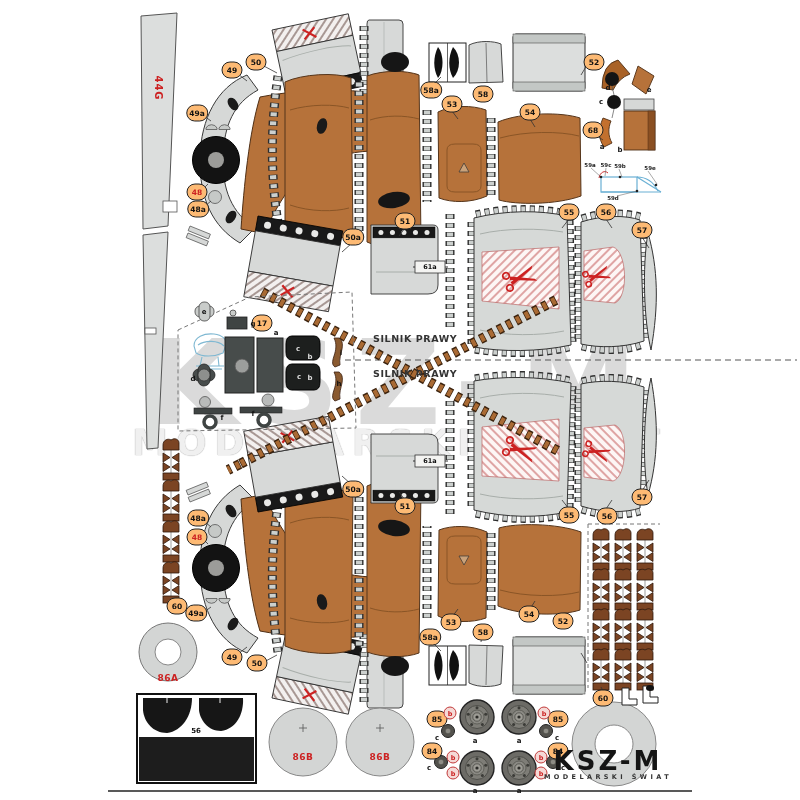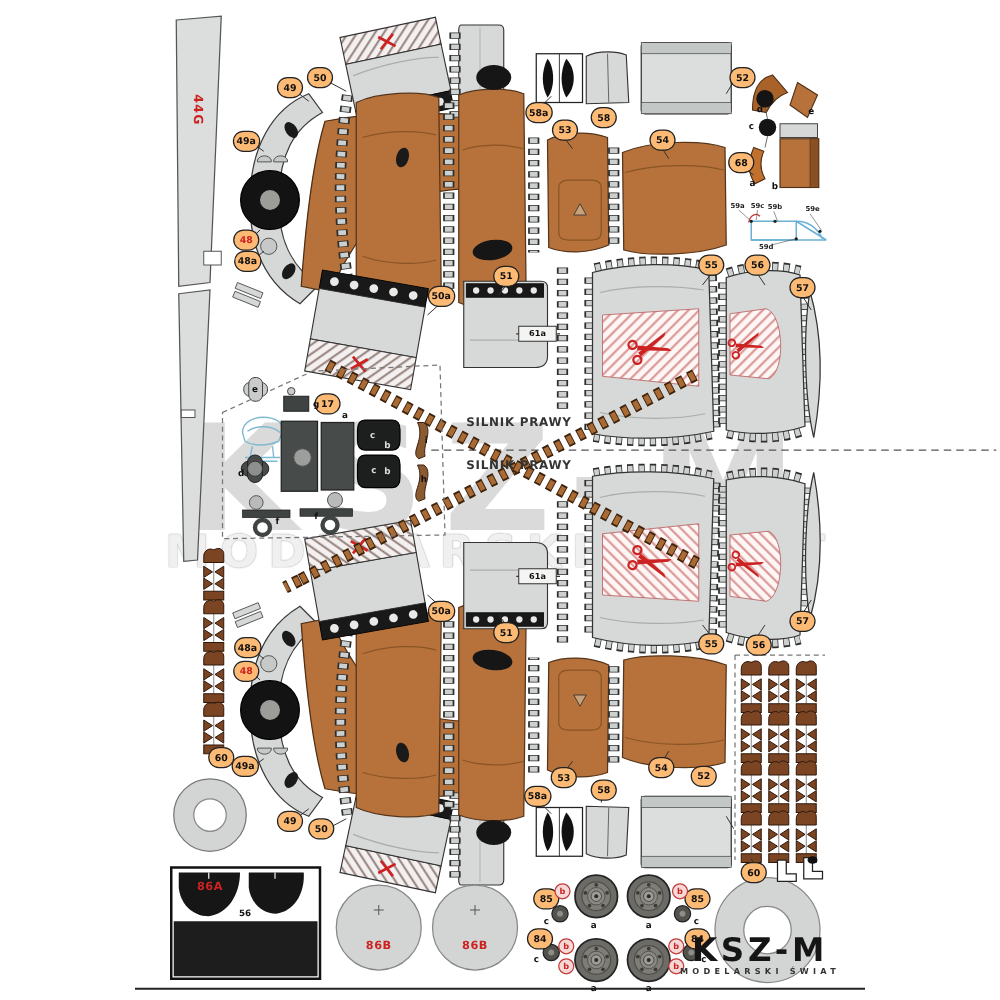--- a/index.html
+++ b/index.html
@@ -443,20 +443,20 @@
 
   <div class="d59" style="left:590px;top:165px;">59a</div>
   <div class="d59" style="left:606px;top:165px;">59c</div>
   <div class="d59" style="left:620px;top:166px;">59b</div>
   <div class="d59" style="left:650px;top:168px;">59e</div>
   <div class="d59" style="left:613px;top:198px;">59d</div>
 
   <div class="tag61" style="left:430px;top:267px;">61a</div>
   <div class="tag61" style="left:430px;top:461px;">61a</div>
 
-  <div class="redlbl" style="left:168px;top:710px;">86A</div>
+  <div class="redlbl" style="left:168px;top:678px;">86A</div>
   <div class="redlbl" style="left:303px;top:757px;">86B</div>
   <div class="redlbl" style="left:380px;top:757px;">86B</div>
 
   <div class="logo-name" style="left:608px;top:761px;">KSZ-M</div>
   <div class="logo-tag" style="left:608px;top:777px;">MODELARSKI ŚWIAT</div>
 
 </div>
 
 </body></html>

